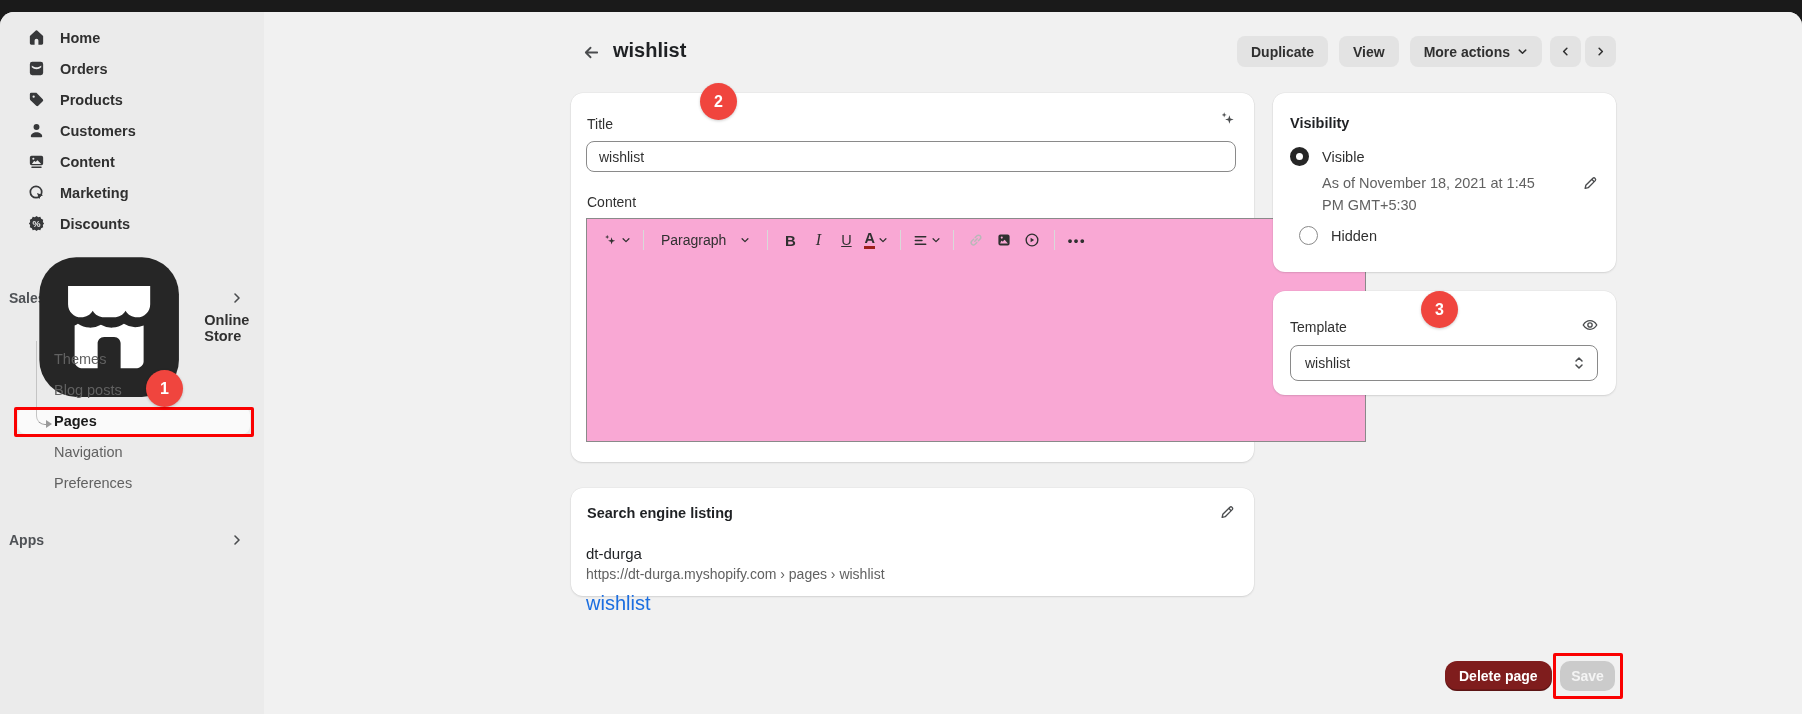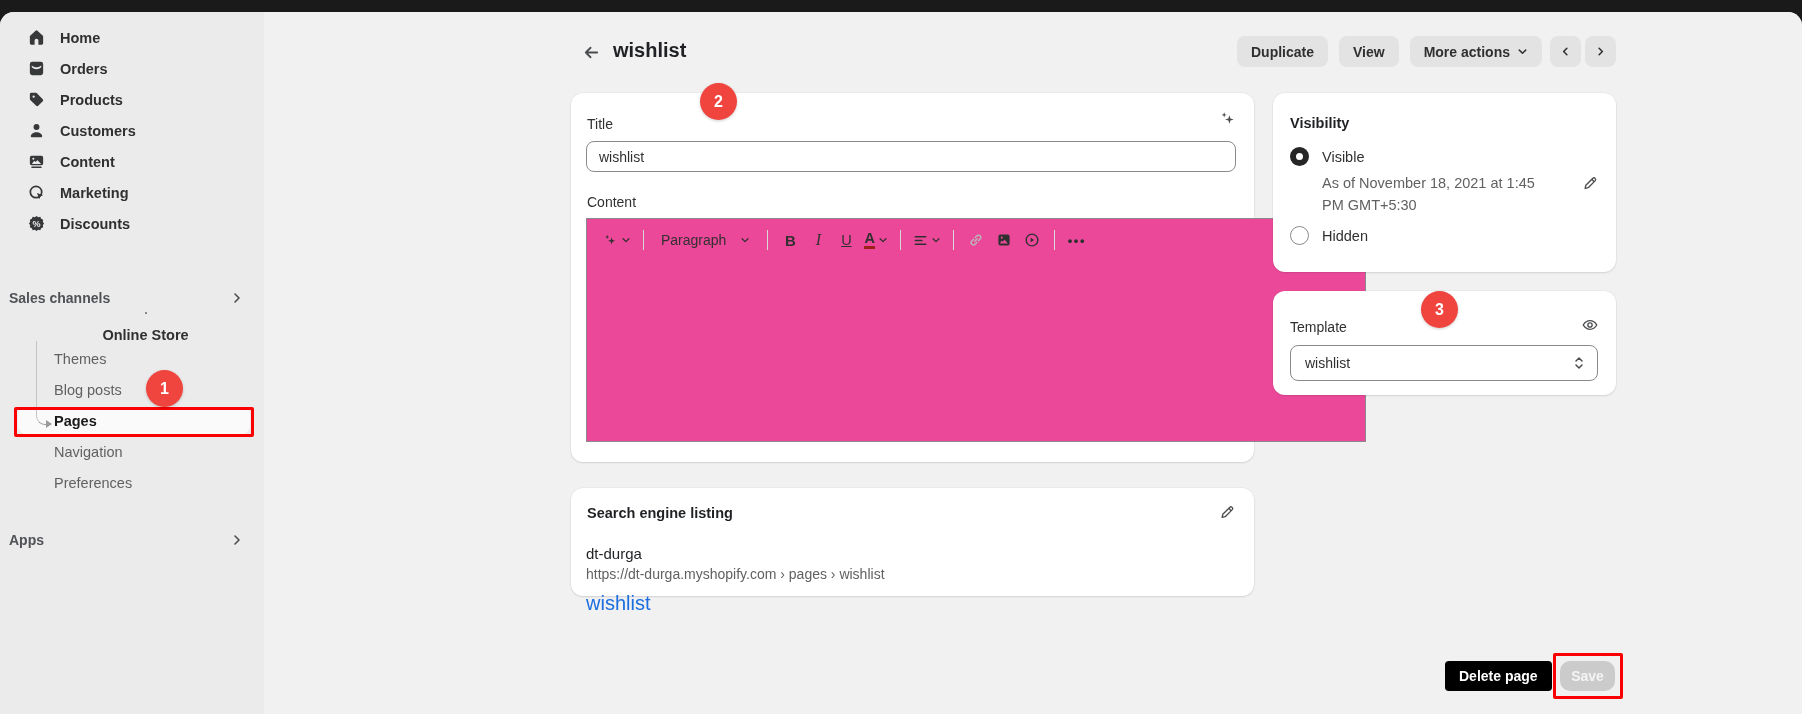--- a/index.html
+++ b/index.html
@@ -15,21 +15,21 @@
   .nav-list { position:absolute; left:0; top:10px; width:264px; }
   .nav-item { display:flex; align-items:center; height:31px; padding-left:27px; gap:14px;
     font-size:14.5px; font-weight:600; color:#303030; cursor:pointer; }
   .nav-item svg { width:19px; height:19px; flex:0 0 19px; }
   .sec-head { position:absolute; left:0; width:264px; height:28px; display:flex; align-items:center;
     justify-content:space-between; padding:0 20px 0 9px; font-size:14px; font-weight:600;
     color:#4f5256; cursor:pointer; }
   .sec-head svg { width:14px; height:14px; }
   .chan-list { position:absolute; left:0; top:300px; width:264px; }
   .chan-row { display:flex; align-items:center; height:31px; padding-left:27px; gap:13px;
-    font-size:14.5px; font-weight:600; color:#303030; cursor:pointer; position:relative;flex-direction:column; }
+    font-size:14.5px; font-weight:600; color:#303030; cursor:pointer; position:relative; }
   .sub-row { display:flex; align-items:center; height:31px; padding-left:54px;
     font-size:14.5px; font-weight:400; color:#616161; cursor:pointer; position:relative; }
   .sub-row.selected { font-weight:700; color:#1a1a1a; }
   .pill { position:absolute; left:18px; right:14px; top:2px; bottom:2px; background:#fafafa;
     border-radius:8px; z-index:1; }
   .sub-label { position:relative; z-index:3; }
   .tree-l { position:absolute; left:36px; top:329px; width:12px; height:84px;
     border-left:1.5px solid #c4c4c4; border-bottom:1.5px solid #9a9a9a;
     border-bottom-left-radius:9px; z-index:2; pointer-events:none; }
   .tree-arrow { position:absolute; left:46px; top:408px; width:0; height:0; z-index:2;
@@ -59,21 +59,21 @@
   .card { position:absolute; background:#fff; border-radius:12px;
     box-shadow:0 1px 2px rgba(31,33,36,.12), 0 0 0 0.5px rgba(31,33,36,.06); }
   .card-label { font-size:14px; font-weight:400; color:#303030; }
   .card-head { font-size:14.5px; font-weight:700; color:#1f2124; }
   .ticon { color:#4a4c4e; cursor:pointer; }
 
   .title-input { position:absolute; left:15px; top:48px; width:650px; height:31px;
     border:1px solid #8a8a8a; border-radius:8px; padding:0 12px; font-size:14px;
     font-family:inherit; color:#303030; background:#fff; }
   .editor { position:absolute; left:15px; top:125px; width:780px; height:224px;
-    border:1px solid #8a8a8a; border-radius:0; background:#ec4899; }
+    border:1px solid #8a8a8a; border-radius:0; background:#f9a8d4; }
   .toolbar { display:flex; align-items:center; height:42px; padding:0 10px 0 12px; gap:2px; }
   .tb-btn { display:flex; align-items:center; justify-content:center; min-width:26px; height:28px;
     border-radius:6px; cursor:pointer; color:#303030; gap:3px; padding:0 3px; }
   .tb-div { width:1px; height:20px; background:#d9d9d9; margin:0 7px; }
   .tb-text { font-size:14px; color:#303030; }
   .tb-b { font-weight:800; font-size:15px; }
   .tb-i { font-family:"Liberation Serif",serif; font-style:italic; font-size:16px; }
   .tb-u { text-decoration:underline; font-size:14.5px; }
   .tb-a { font-size:14.5px; font-weight:600; border-bottom:3px solid #9d1f1a; line-height:15px; }
   .tb-disabled { color:#b8b8b8; }
@@ -93,22 +93,22 @@
     align-items:center; justify-content:space-between; padding:0 12px 0 14px; font-size:14px;
     color:#303030; cursor:pointer; }
 
   
   .seo-site { position:absolute; left:15px; top:57px; font-size:15px; color:#1f2124; }
   .seo-url  { position:absolute; left:15px; top:78px; font-size:14px; color:#616161; }
   .seo-link { position:absolute; left:15px; top:104px; font-size:20px; color:#1b6ee0; cursor:pointer; }
 
   
   .del-btn { position:absolute; left:1181px; top:649px; height:30px; padding:0 14px;
-    background:#000000; color:#fff; font-size:14px; font-weight:700; font-family:inherit;
-    border:none; border-radius:4px; cursor:pointer; box-shadow:inset 0 -1.5px 0 rgba(0,0,0,.28); }
+    background:#7f1d1d; color:#fff; font-size:14px; font-weight:700; font-family:inherit;
+    border:none; border-radius:12px; cursor:pointer; box-shadow:inset 0 -1.5px 0 rgba(0,0,0,.28); }
   .save-btn { position:absolute; left:1296px; top:649px; height:30px; width:55px;
     background:#cbcbcb; color:#f4f4f4; font-size:14px; font-weight:700; font-family:inherit;
     border:none; border-radius:10px; cursor:default; }
 </style>
 </head>
 <body>
 
 <div class="topbar"></div>
 
 <div class="frame">
@@ -325,21 +325,21 @@
       <div class="card-head" style="position:absolute; left:17px; top:22px;">Visibility</div>
       <div class="vis-row" style="position:absolute; left:17px; top:54px;">
         <span class="radio on"></span>
         <span>Visible</span>
       </div>
       <div class="vis-note" style="position:absolute; left:49px; top:79px;">As of November 18, 2021 at 1:45 PM GMT+5:30</div>
       <svg class="ticon" style="position:absolute; right:17px; top:82px;" width="17" height="17" viewBox="0 0 20 20" fill="none" stroke="#4a4c4e" stroke-width="1.6" stroke-linejoin="round">
           <path d="M12.8 3.8a2 2 0 0 1 2.8 2.8l-8.3 8.3-3.6.8.8-3.6 8.3-8.3z"></path>
           <path d="M11.5 5.1l2.8 2.8"></path>
         </svg>
-      <div class="vis-row" style="position:absolute; left:17px; top:133px;">
+      <div class="vis-row" style="position:absolute; left:26px; top:133px;">
         <span class="radio off"></span>
         <span>Hidden</span>
       </div>
     </div>
 
     <div class="card" style="left:1009px; top:279px; width:343px; height:104px;">
       <div class="card-label" style="position:absolute; left:17px; top:28px;">Template</div>
       <svg class="ticon" style="position:absolute; right:17px; top:25px;" width="18" height="18" viewBox="0 0 20 20" fill="none" stroke="#4a4c4e" stroke-width="1.5">
           <path d="M2.5 10S5.3 5.2 10 5.2 17.5 10 17.5 10 14.7 14.8 10 14.8 2.5 10 2.5 10z"></path>
           <circle cx="10" cy="10" r="2.4"></circle>

